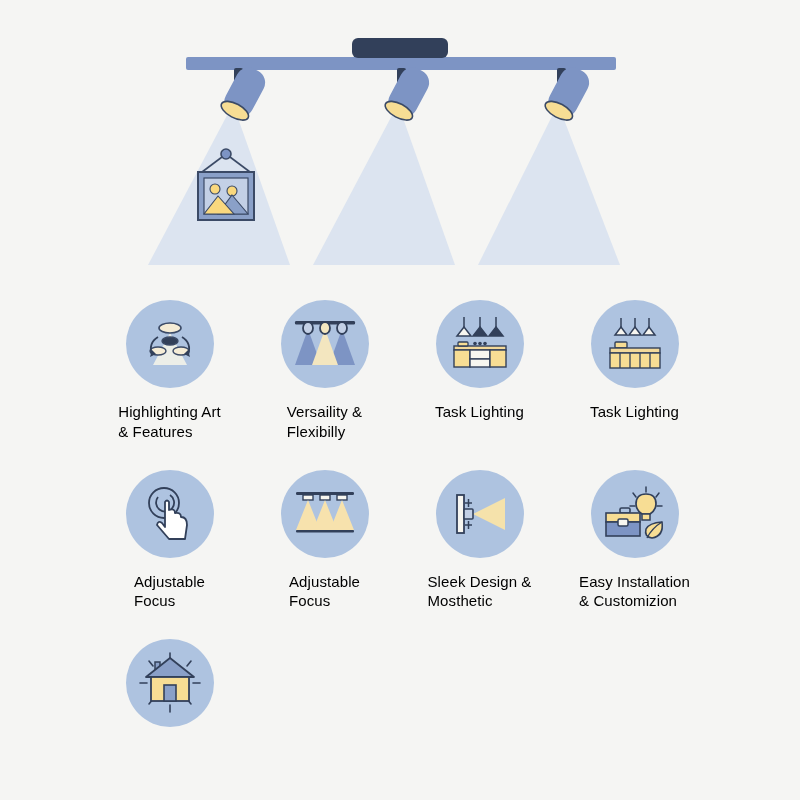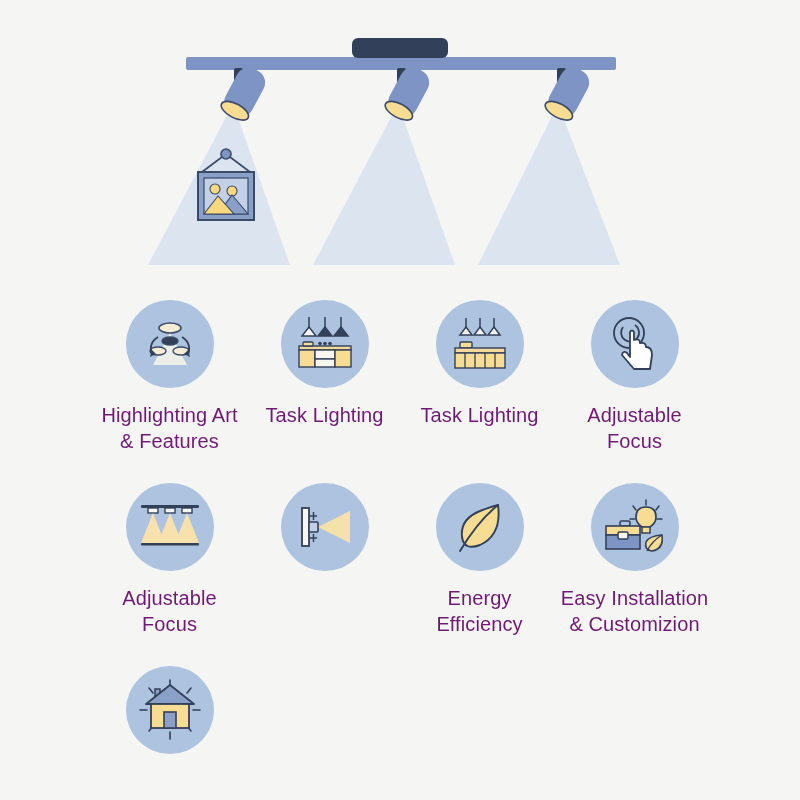--- a/index.html
+++ b/index.html
@@ -57,24 +57,24 @@
     background: #aec3e0;
     display: flex;
     align-items: center;
     justify-content: center;
     position: relative;
   }
   .badge svg { display: block; }
 
   .cell-label {
     margin-top: 14px;
-    text-align: center;
-    font-size: 20px;
+    text-align: left;
+    font-size: 15px;
     line-height: 1.32;
-    color: #701a75;
+    color: #000000;
     letter-spacing: 0.1px;
     white-space: pre-line;
     font-weight: 400;
   }
 </style>
 </head>
 <body>
 
 <div class="page">
 
@@ -142,20 +142,35 @@
           <path d="M13 42 Q9 30 19 24" fill="none" stroke="#32405a" stroke-width="1.8"></path>
           <polygon points="11,44 17,41 13,37" fill="#32405a"></polygon>
           <path d="M49 42 Q53 30 43 24" fill="none" stroke="#32405a" stroke-width="1.8"></path>
           <polygon points="51,44 45,41 49,37" fill="#32405a"></polygon>
         </svg>
       </div>
       <div class="cell-label">Highlighting Art
 &amp; Features</div>
     </div>
 
+    <div class="cell">
+      <div class="badge">
+        <svg width="64" height="62" viewBox="0 0 64 62">
+          <polygon points="15,16 28,52 2,52" fill="#7d94c4"></polygon>
+          <polygon points="49,16 62,52 36,52" fill="#7d94c4"></polygon>
+          <polygon points="32,16 45,52 19,52" fill="#f3e6bf"></polygon>
+          <rect x="2" y="8" width="60" height="3.4" rx="1.2" fill="#32405a"></rect>
+          <ellipse cx="15" cy="15" rx="5" ry="6" fill="#c3d0e6" stroke="#32405a" stroke-width="1.8"></ellipse>
+          <ellipse cx="32" cy="15" rx="5" ry="6" fill="#f3e6bf" stroke="#32405a" stroke-width="1.8"></ellipse>
+          <ellipse cx="49" cy="15" rx="5" ry="6" fill="#c3d0e6" stroke="#32405a" stroke-width="1.8"></ellipse>
+        </svg>
+      </div>
+      <div class="cell-label">Versaility &amp;
+Flexibilly</div>
+    </div>
 
     <div class="cell">
       <div class="badge">
         <svg width="62" height="58" viewBox="0 0 62 58">
           <g stroke="#32405a" stroke-width="1.5" fill="none">
             <line x1="15" y1="2" x2="15" y2="12"></line>
             <line x1="31" y1="2" x2="31" y2="12"></line>
             <line x1="47" y1="2" x2="47" y2="12"></line>
           </g>
           <polygon points="15,12 22,21 8,21" fill="#f7f6f0" stroke="#32405a" stroke-width="1.5"></polygon>
@@ -238,33 +253,25 @@
           <rect x="8" y="10" width="7" height="38" fill="#f7f6f0" stroke="#32405a" stroke-width="1.8"></rect>
           <rect x="15" y="24" width="9" height="10" rx="1" fill="#c3d0e6" stroke="#32405a" stroke-width="1.6"></rect>
           <g stroke="#32405a" stroke-width="1.5" fill="none">
             <line x1="16" y1="18" x2="23" y2="18"></line>
             <line x1="19.5" y1="14" x2="19.5" y2="22"></line>
             <line x1="16" y1="40" x2="23" y2="40"></line>
             <line x1="19.5" y1="36" x2="19.5" y2="44"></line>
           </g>
         </svg>
       </div>
-    </div>
-
-
-    <div class="cell">
-      <div class="badge">
-        <svg width="56" height="60" viewBox="0 0 56 60">
-          <path d="M46 8 Q50 38 28 48 Q12 54 10 40 Q8 22 28 14 Q38 10 46 8 Z" fill="#f7dd94" stroke="#32405a" stroke-width="1.9" stroke-linejoin="round"></path>
-          <path d="M46 8 Q26 24 8 54" fill="none" stroke="#32405a" stroke-width="1.9" stroke-linecap="round"></path>
-        </svg>
-      </div>
-      <div class="cell-label">Energy
-Efficiency</div>
-    </div>
+      <div class="cell-label">Sleek Design &amp;
+Mosthetic</div>
+    </div>
+
+
 
 
     <div class="cell">
       <div class="badge">
         <svg width="66" height="60" viewBox="0 0 66 60">
           <g stroke="#32405a" stroke-width="1.5" stroke-linecap="round">
             <line x1="44" y1="3" x2="44" y2="8"></line>
             <line x1="31" y1="9" x2="34" y2="13"></line>
             <line x1="57" y1="9" x2="54" y2="13"></line>
             <line x1="28" y1="22" x2="33" y2="22"></line>

